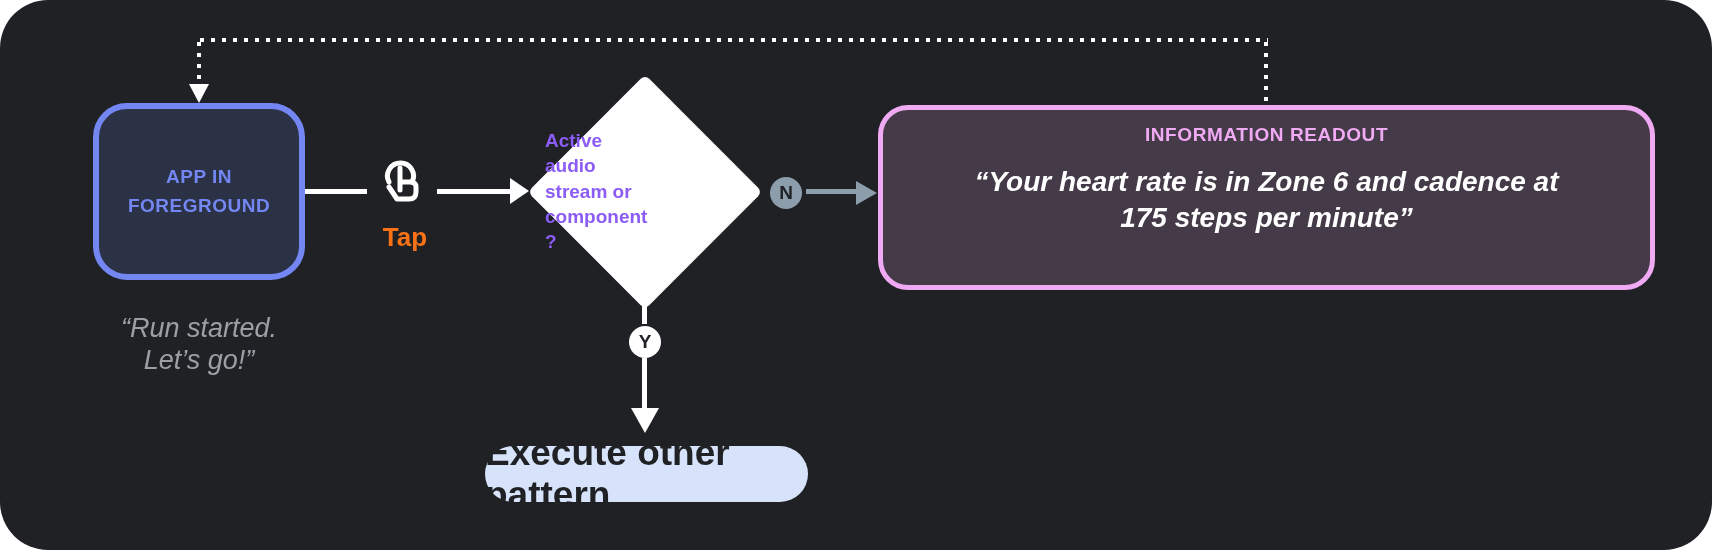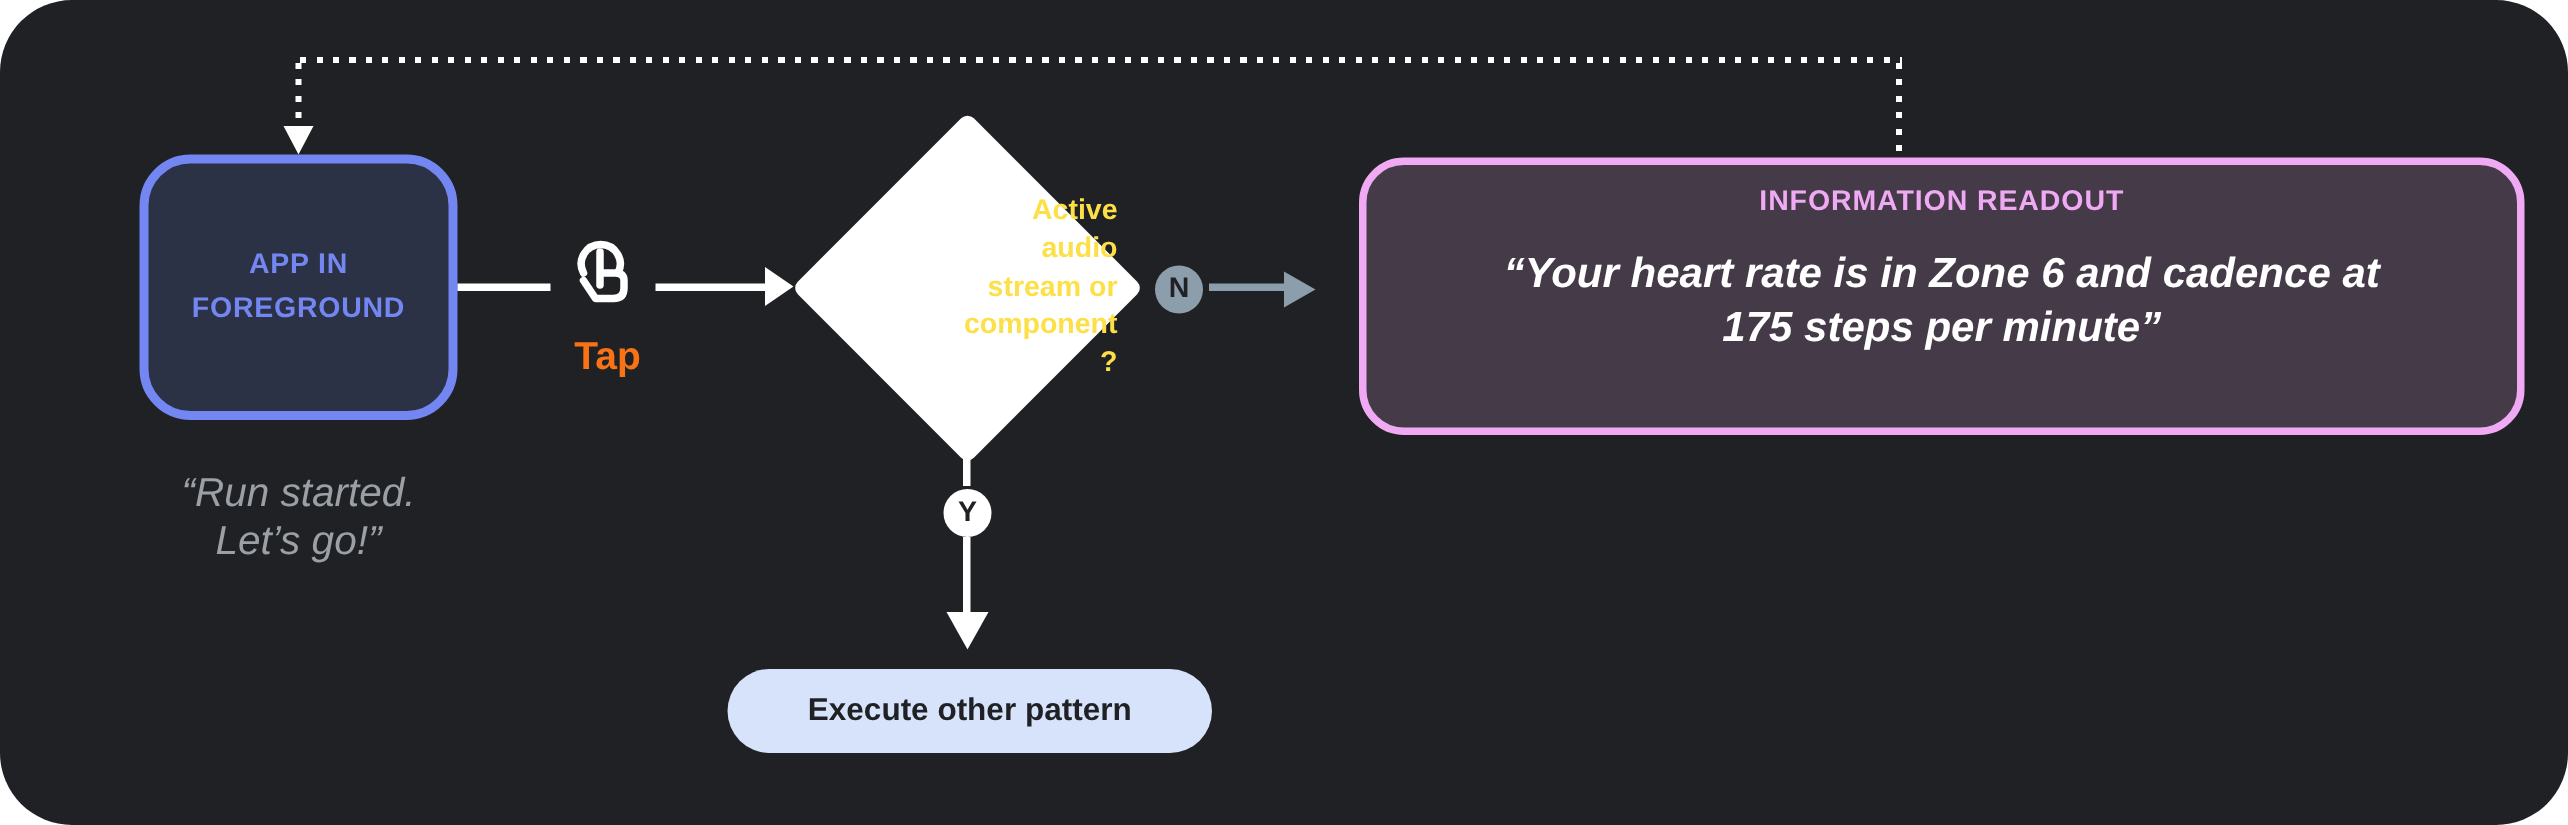--- a/index.html
+++ b/index.html
@@ -52,53 +52,53 @@
     left: 363px; top: 222px; width: 84px; text-align: center;
     color: #f97316; font-weight: bold; font-size: 26px;
   }
 
   
   .diamond {
     left: 562px; top: 109px; width: 166px; height: 166px;
     background: #ffffff; border-radius: 6px; transform: rotate(45deg);
   }
   .diamond-label {
-    left: 545px; top: 128px; width: 200px; text-align: right;
-    color: #fde047; font-weight: bold; font-size: 19px; line-height: 1.33;
+    left: 545px; top: 128px; width: 200px; text-align: left;
+    color: #8b5cf6; font-weight: bold; font-size: 19px; line-height: 1.33;
     white-space: pre-line;
   }
 
   .badge {
     width: 32px; height: 32px; border-radius: 50%;
     display: flex; align-items: center; justify-content: center;
     font-weight: bold; font-size: 19px; color: #1F2124;
   }
   .badge-n { left: 770px; top: 177px; background: #8C9DAB; }
   .badge-y { left: 629px; top: 326px; background: #ffffff; }
 
   
   .readout {
     left: 878px; top: 105px; width: 777px; height: 185px; box-sizing: border-box;
     background: #443A48; border: 5px solid #F0A9F3; border-radius: 30px;
-    text-align: center; padding-top: 14px; margin-left: 28px;
+    text-align: center; padding-top: 14px;
   }
   .readout-title {
     color: #F0A9F3; font-weight: bold; font-size: 19px; letter-spacing: 0.6px;
   }
   .readout-quote {
     margin-top: 18px; color: #ffffff; font-weight: bold; font-style: italic;
     font-size: 28px; line-height: 1.3; white-space: pre-line;
   }
 
   
   .action-pill {
     left: 485px; top: 446px; width: 323px; height: 56px;
     background: #D7E3FA; border-radius: 28px;
     display: flex; align-items: center; justify-content: center;
-    color: #1F2124; font-weight: bold; font-size: 21px;
+    color: #1F2124; font-weight: bold; font-size: 37px;
   }
 </style>
 </head>
 <body>
 
 <div class="canvas">
 
   <div class="abs dot-h" style="left:200px; top:38px; width:1068px;"></div>
   <div class="abs dot-v" style="left:197px; top:42px; height:42px;"></div>
   <div class="abs dot-v" style="left:1264px; top:42px; height:62px;"></div>

